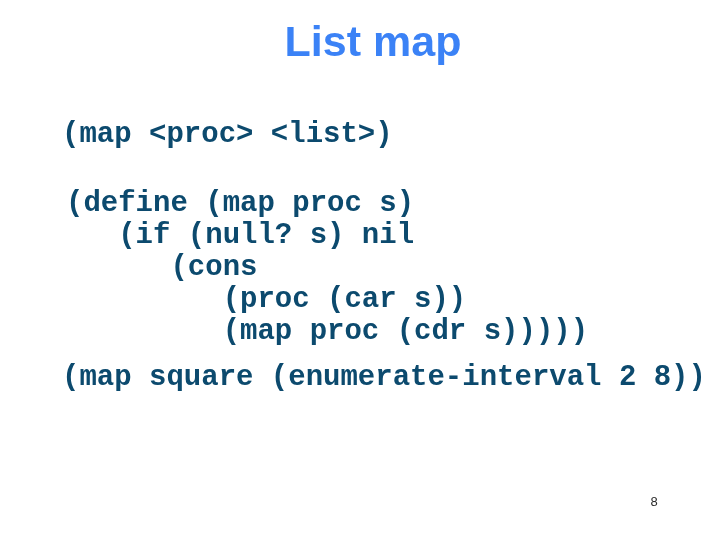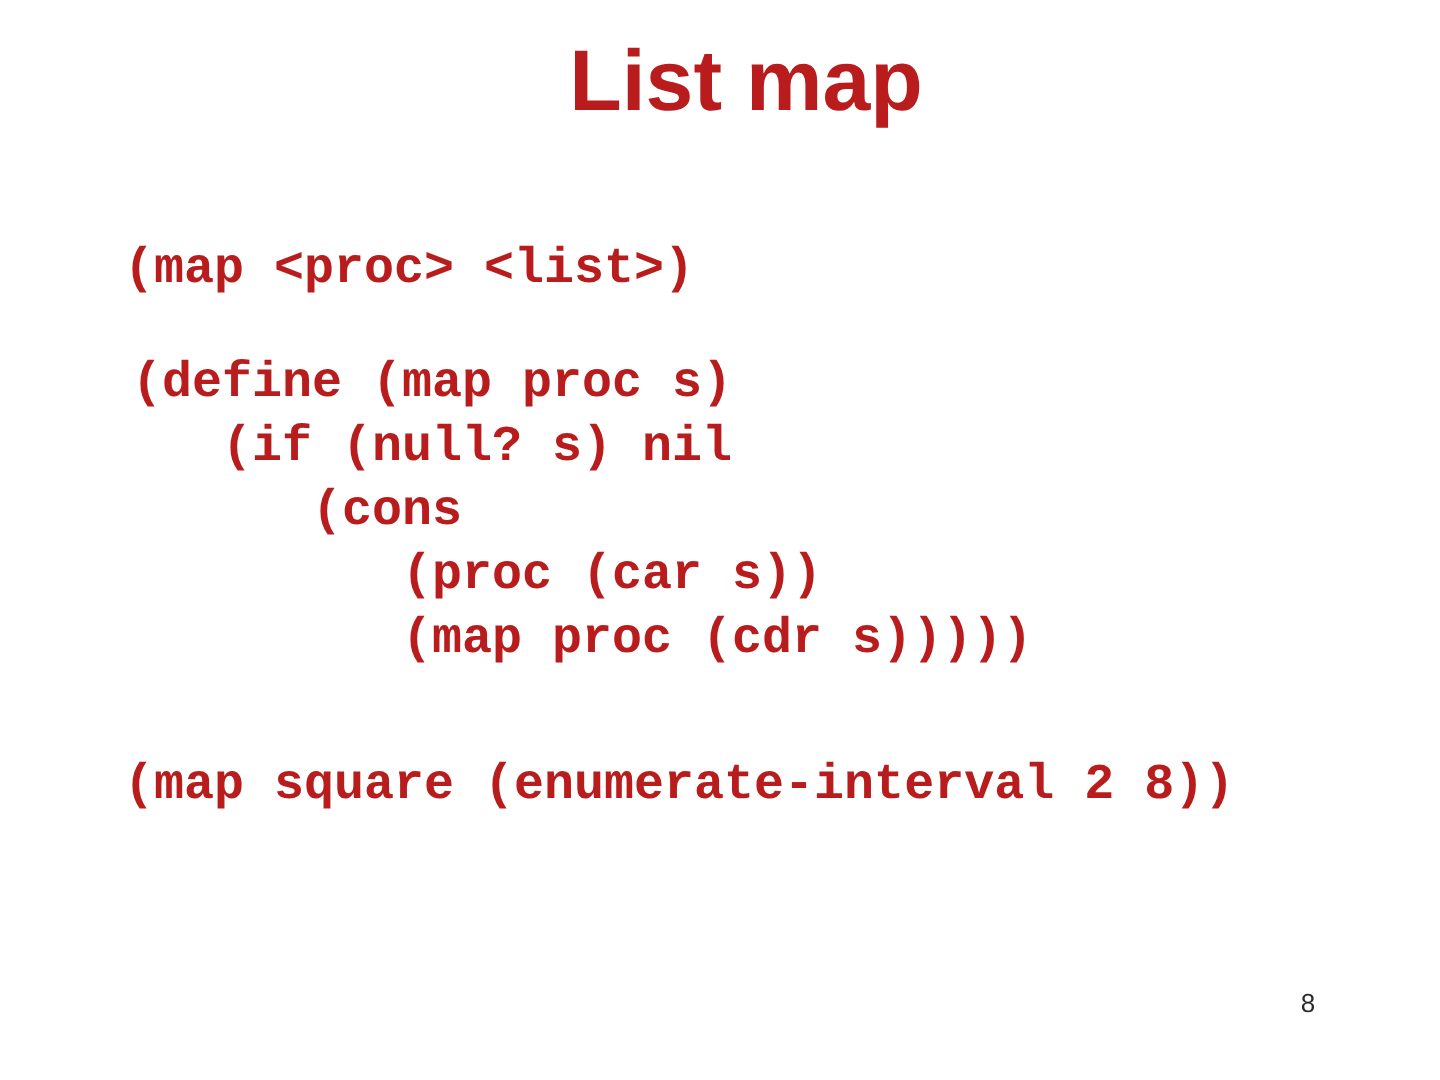--- a/index.html
+++ b/index.html
@@ -19,38 +19,38 @@
     position: absolute;
     top: 18px;
     left: 0;
     right: 0;
     margin-left: 26px;           
     text-align: center;
     font-family: "Liberation Sans", sans-serif;
     font-weight: bold;
     font-size: 43px;
     line-height: 1.1;
-    color: #b91c1c;
+    color: #3b82f6;
     white-space: pre;
   }
   pre.code {
     position: absolute;
     margin: 0;
     font-family: "Liberation Mono", monospace;
     font-weight: bold;
-    font-size: 25px;
+    font-size: 29px;
     line-height: 32px;
     white-space: pre;
-    color: #b91c1c;
+    color: #0c4a6e;
   }
   .code-black { color: #000000; }
   .code-blue  { color: #32328e; }
   .code-signature  { left: 62px; top: 119px; }
-  .code-definition { left: 66px; top: 176px; }
-  .code-example    { left: 62px; top: 377px; }
+  .code-definition { left: 66px; top: 188px; }
+  .code-example    { left: 62px; top: 362px; }
   .code-result     { left: 60px; top: 437px; color: #111111; }
   .code-result .result-arrow { font-style: normal; }
   .code-result .result-value { font-style: italic; }
   .page-number {
     position: absolute;
     left: 644px;
     top: 494px;
     width: 20px;
     text-align: center;
     font-family: "Liberation Sans", sans-serif;

